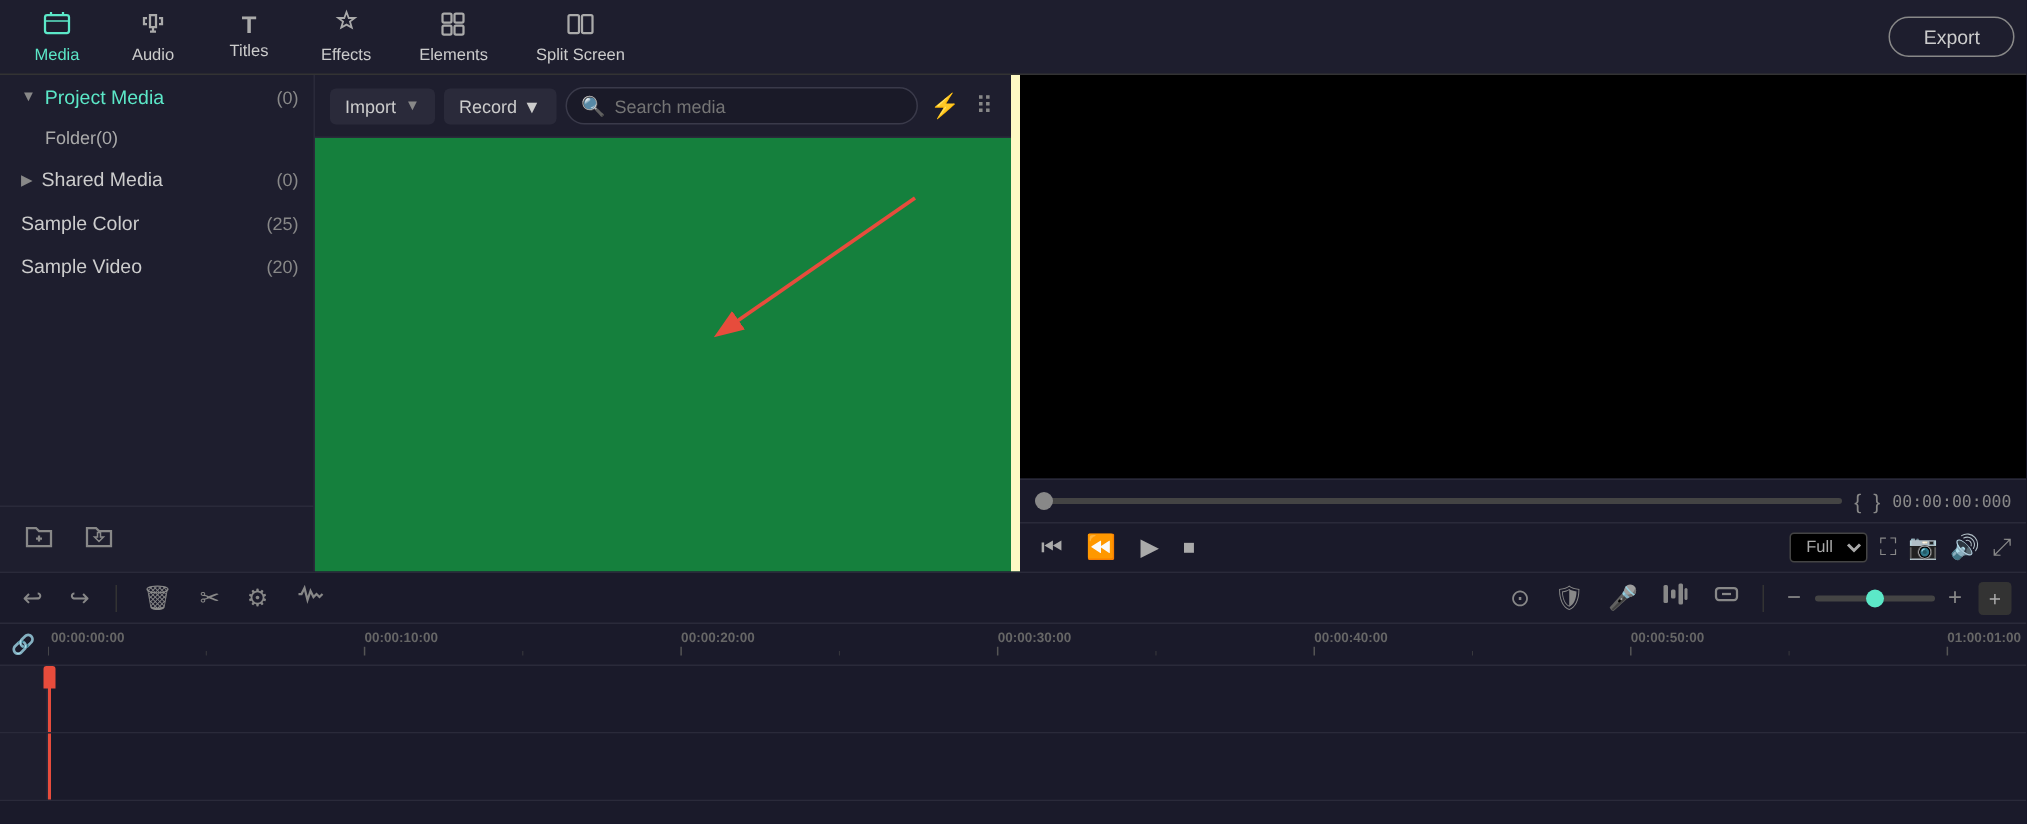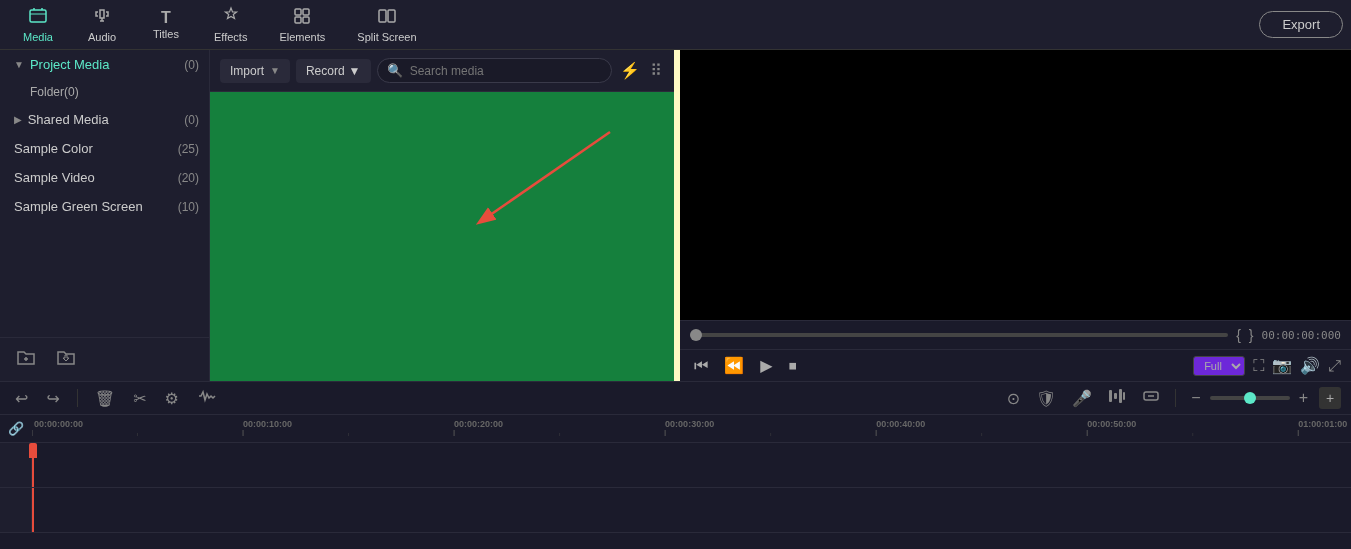--- a/index.html
+++ b/index.html
@@ -266,21 +266,21 @@
     }
     .ctrl-btn {
       background: none;
       border: none;
       color: #aaa;
       font-size: 16px;
       cursor: pointer;
       padding: 2px 4px;
     }
     .quality-select {
-      background: #6d28d9;
+      background: #000000;
       border: 1px solid #444;
       color: #aaa;
       font-size: 11px;
       padding: 2px 6px;
       border-radius: 3px;
       cursor: pointer;
     }
     .preview-right-icons {
       margin-left: auto;
       display: flex;
@@ -525,26 +525,20 @@
       <div class="item-left">
         <span>Sample Color</span>
       </div>
       <span class="count">(25)</span>
     </div>
     <div class="sidebar-item">
       <div class="item-left">
         <span>Sample Video</span>
       </div>
       <span class="count">(20)</span>
-    </div>
-    <div class="sidebar-item">
-      <div class="item-left">
-        <span>Sample Green Screen</span>
-      </div>
-      <span class="count">(10)</span>
     </div>
     <div class="sidebar-bottom">
       <button class="sidebar-bottom-btn" title="New Folder">
         <svg width="20" height="18" viewBox="0 0 20 18" fill="none">
           <path d="M2 4h6l2 2h8v10H2z" stroke="#888" stroke-width="1.5" fill="none"></path>
           <path d="M10 9v4M8 11h4" stroke="#888" stroke-width="1.5"></path>
         </svg>
       </button>
       <button class="sidebar-bottom-btn" title="Import Folder">
         <svg width="20" height="18" viewBox="0 0 20 18" fill="none">

